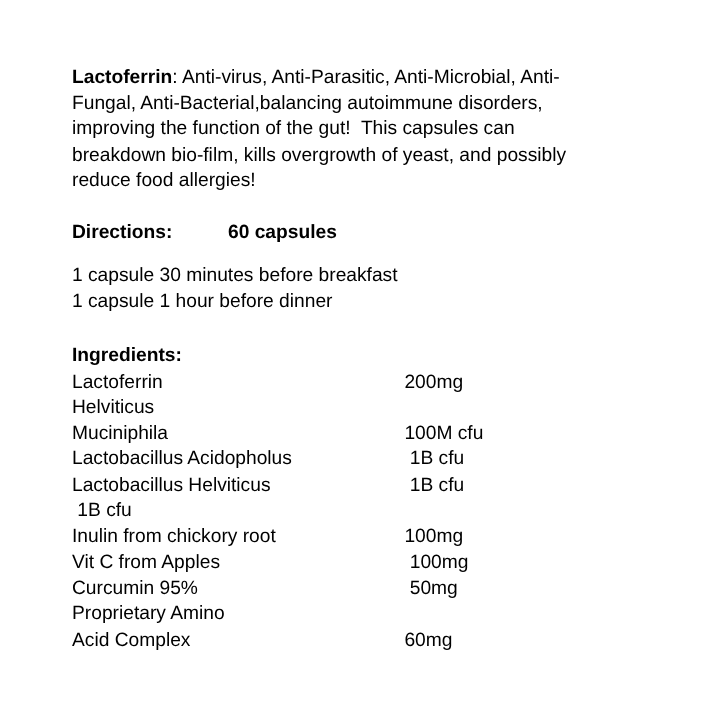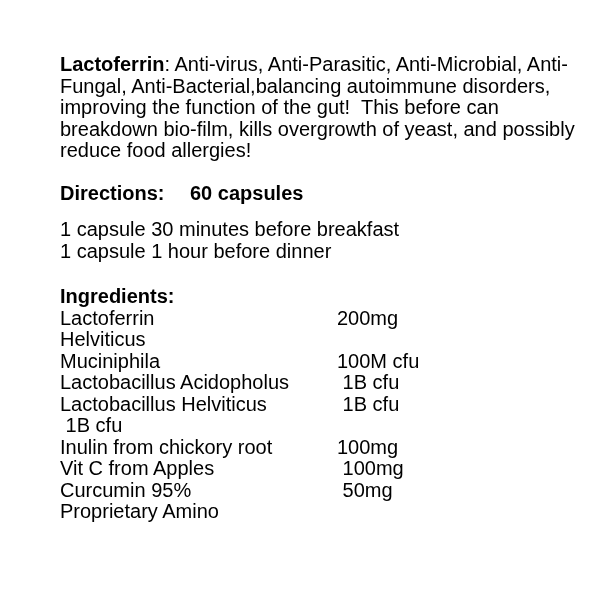--- a/index.html
+++ b/index.html
@@ -9,21 +9,21 @@
   }
   .page {
     position: relative;
     width: 600px;
     height: 600px;
     box-sizing: border-box;
     padding: 54px 28px 0 60px;
     background: #ffffff;
     color: #000000;
     font-family: "Liberation Sans", "DejaVu Sans", sans-serif;
-    font-size: 20px;
+    font-size: 16px;
     line-height: 21.5px;
     overflow: hidden;
   }
   .line { white-space: pre; }
   .bold { font-weight: bold; }
   .directions-line {
     margin-top: 21px;
     font-weight: bold;
     white-space: pre;
   }
@@ -42,21 +42,21 @@
   .ing-amount { white-space: pre; }
 </style>
 </head>
 <body>
 
 <div class="page">
 
   <div>
     <div class="line"><span class="bold">Lactoferrin</span><span>: Anti-virus, Anti-Parasitic, Anti-Microbial, Anti-</span></div>
     <div class="line">Fungal, Anti-Bacterial,balancing autoimmune disorders,</div>
-    <div class="line">improving the function of the gut!  This before can</div>
+    <div class="line">improving the function of the gut!  This capsules can</div>
     <div class="line">breakdown bio-film, kills overgrowth of yeast, and possibly</div>
     <div class="line">reduce food allergies!</div>
   </div>
 
   <div class="directions-line"><span class="dir-label">Directions:</span><span>60 capsules</span></div>
 
   <div class="instructions">
     <div class="line">1 capsule 30 minutes before breakfast</div>
     <div class="line">1 capsule 1 hour before dinner</div>
   </div>
@@ -96,15 +96,19 @@
       <div class="ing-amount"> 100mg</div>
     </div>
     <div class="ingredient-row">
       <div class="ing-name">Curcumin 95%</div>
       <div class="ing-amount"> 50mg</div>
     </div>
     <div class="ingredient-row">
       <div class="ing-name">Proprietary Amino</div>
       <div class="ing-amount"></div>
     </div>
+    <div class="ingredient-row">
+      <div class="ing-name">Acid Complex</div>
+      <div class="ing-amount">60mg</div>
+    </div>
   </div>
 
 </div>
 
 </body></html>

